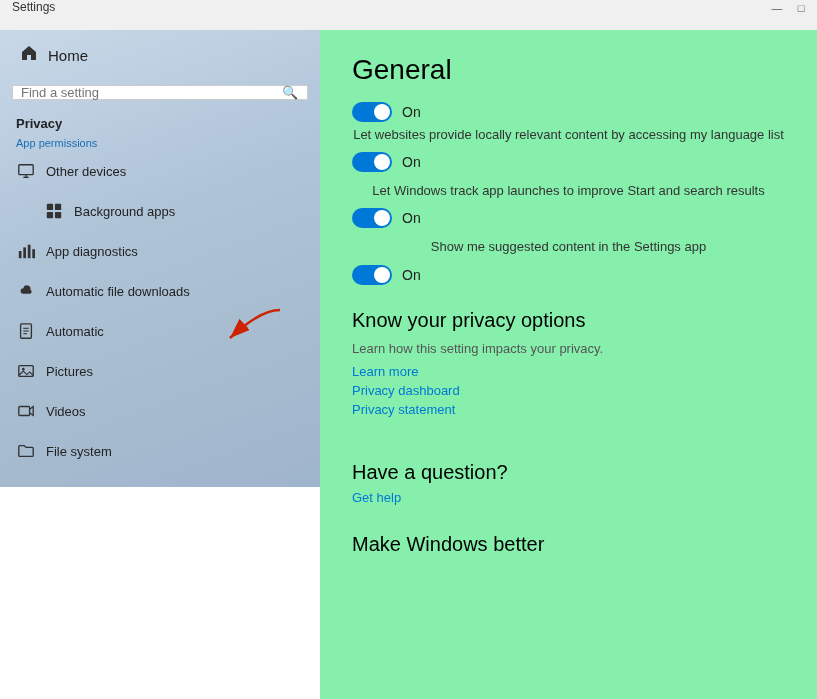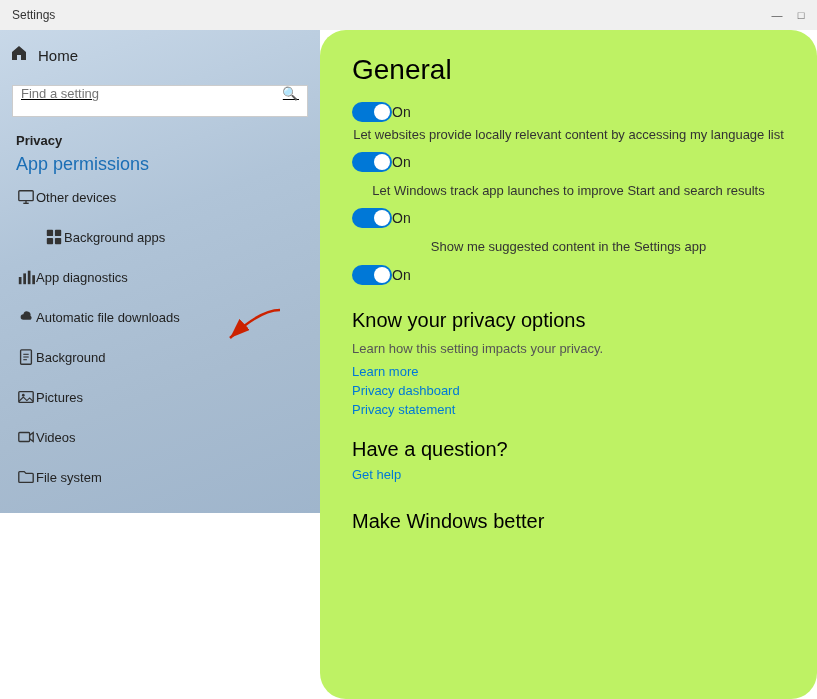--- a/index.html
+++ b/index.html
@@ -11,21 +11,21 @@
       flex-direction: column;
       overflow: hidden;
       background: #fff;
     }
 
     
     .title-bar {
       background: #f0f0f0;
       height: 30px;
       display: flex;
-      align-items: center;
+      align-items: flex-start;
       justify-content: space-between;
       padding: 0 8px 0 12px;
       flex-shrink: 0;
     }
     .title-bar-title {
       font-size: 12px;
       color: #333;
     }
     .title-bar-controls {
       display: flex;
@@ -56,43 +56,42 @@
       display: flex;
       flex-direction: column;
       flex-shrink: 0;
       overflow-y: auto;
       padding-bottom: 16px;
     }
 
     .sidebar-home {
       display: flex;
       align-items: center;
-      padding: 14px 10px;
+      padding: 14px 20px;
       gap: 10px;
       cursor: pointer;
     }
     .sidebar-home-icon {
       font-size: 18px;
       color: #333;
     }
     .sidebar-home-label {
       font-size: 15px;
       color: #222;
       font-weight: 400;
     }
 
     .search-box {
       margin: 4px 12px 8px 12px;
       display: flex;
-      align-items: flex-start;
+      align-items: center;
       background: #fff;
       border: 1px solid #ccc;
-      height: 32px;
+      height: 15px;
       padding: 0 8px;
-      text-decoration: underline;
     }
     .search-input {
       border: none;
       outline: none;
       flex: 1;
       font-size: 13px;
       background: transparent;
       color: #555;
     }
     .search-icon-btn {
@@ -101,30 +100,31 @@
     }
 
     .section-label {
       font-size: 13px;
       font-weight: 600;
       color: #222;
       padding: 8px 16px 4px 16px;
     }
 
     .sidebar-link {
-      font-size: 18px;
+      font-size: 11px;
       color: #1a6eb5;
       padding: 2px 16px;
       cursor: pointer;
     }
 
     .sidebar-item {
       display: flex;
       align-items: center;
       padding: 10px 16px;
+      gap: 10px;
       cursor: pointer;
       position: relative;
     }
     .sidebar-item-icon {
       width: 20px;
       height: 20px;
       display: flex;
       align-items: center;
       justify-content: center;
       flex-shrink: 0;
@@ -135,38 +135,37 @@
       fill: #333;
     }
     .sidebar-item-label {
       font-size: 13px;
       color: #222;
     }
 
     
     .content {
       flex: 1;
-      background: #bef264;
+      background: #86efac;
       padding: 24px 32px;
       overflow-y: auto;
-      border-radius: 26px;
     }
 
     .content-title {
       font-size: 28px;
       font-weight: 300;
       color: #000;
       margin-bottom: 16px;
     }
 
     
     .toggle-row {
       display: flex;
       align-items: center;
-      gap: 0;
+      gap: 10px;
       margin-bottom: 4px;
     }
     .toggle {
       width: 40px;
       height: 20px;
       background: #0078d7;
       border-radius: 10px;
       position: relative;
       flex-shrink: 0;
       cursor: pointer;
@@ -213,21 +212,21 @@
       color: #0078d7;
       display: block;
       margin-bottom: 4px;
       cursor: pointer;
     }
 
     .have-question-title {
       font-size: 20px;
       font-weight: 400;
       color: #000;
-      margin-top: 21px;
+      margin-top: 44px;
       margin-bottom: 6px;
     }
     .make-windows-title {
       font-size: 20px;
       font-weight: 400;
       color: #000;
       margin-top: 28px;
     }
 
     
@@ -315,21 +314,21 @@
 
       <div class="sidebar-item">
         <span class="sidebar-item-icon">
           <svg viewBox="0 0 20 20" xmlns="http://www.w3.org/2000/svg">
             <rect x="4" y="2" width="12" height="16" rx="1" fill="none" stroke="#333" stroke-width="1.5"></rect>
             <line x1="7" y1="7" x2="13" y2="7" stroke="#333" stroke-width="1.2"></line>
             <line x1="7" y1="10" x2="13" y2="10" stroke="#333" stroke-width="1.2"></line>
             <line x1="7" y1="13" x2="11" y2="13" stroke="#333" stroke-width="1.2"></line>
           </svg>
         </span>
-        <span class="sidebar-item-label">Background</span>
+        <span class="sidebar-item-label">Automatic</span>
       </div>
 
       <div class="sidebar-item">
         <span class="sidebar-item-icon">
           <svg viewBox="0 0 20 20" xmlns="http://www.w3.org/2000/svg">
             <rect x="2" y="4" width="16" height="12" rx="1" fill="none" stroke="#333" stroke-width="1.5"></rect>
             <circle cx="7" cy="8" r="1.5" fill="#333"></circle>
             <polyline points="2,15 7,10 11,14 14,11 18,15" fill="none" stroke="#333" stroke-width="1.2"></polyline>
           </svg>
         </span>

